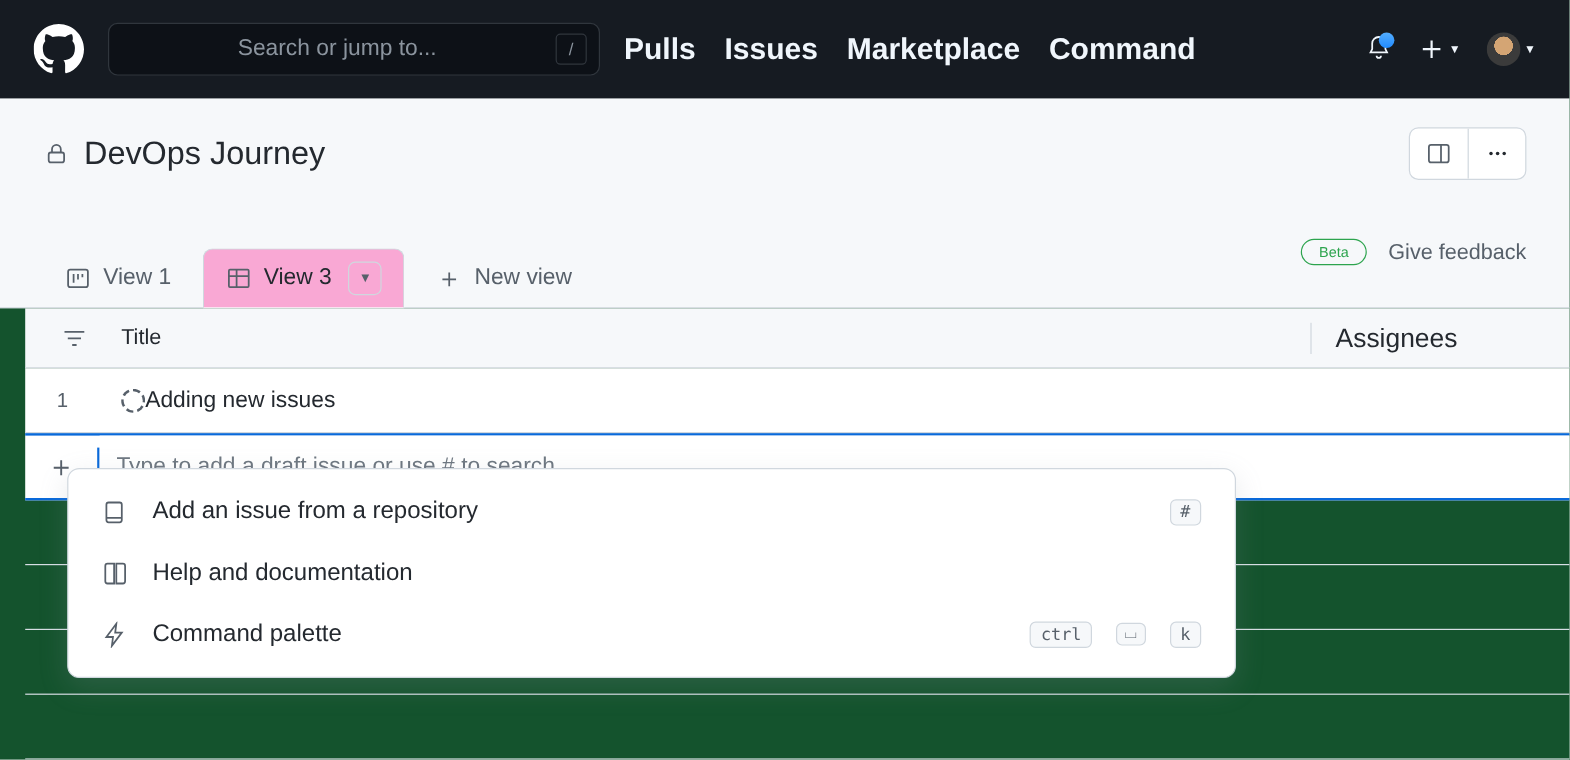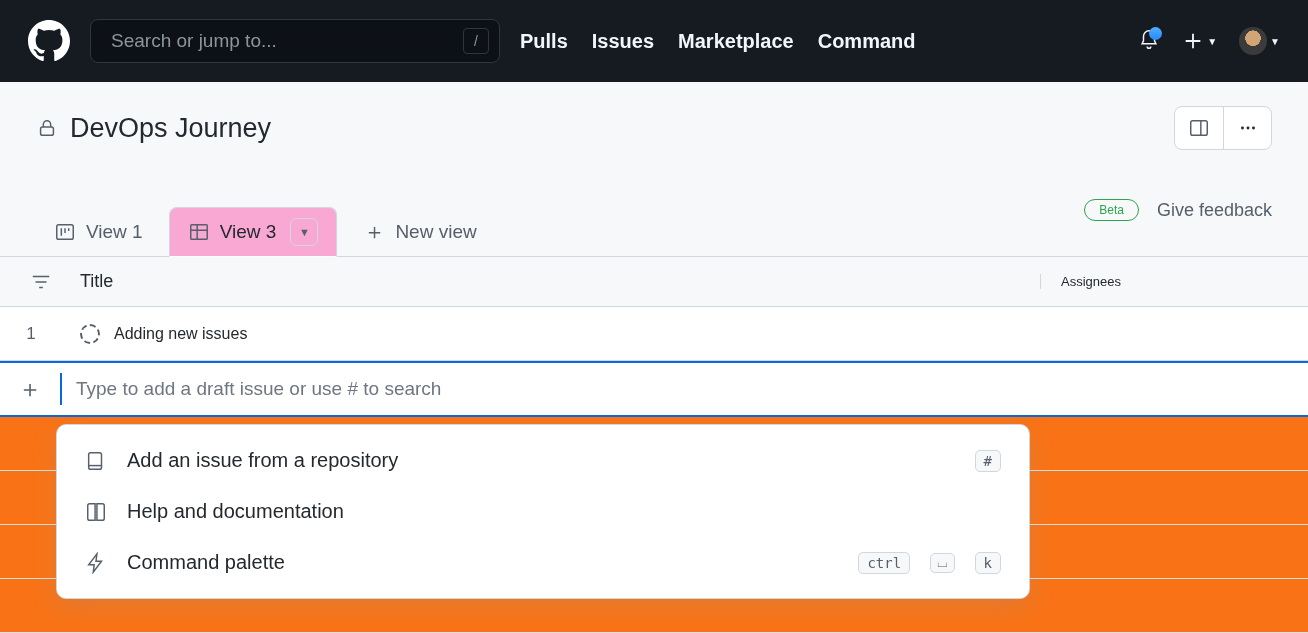--- a/index.html
+++ b/index.html
@@ -14,20 +14,21 @@
   }
 
   
   .topnav {
     background: #161b22;
     height: 82px;
     display: flex;
     align-items: center;
     padding: 0 28px;
     gap: 20px;
+    text-align: center;
   }
   .gh-logo { color:#fff; display:flex; align-items:center; }
   .gh-logo svg { width: 42px; height: 42px; fill:#fff; }
 
   .search-box {
     background:#0d1117;
     border:1px solid #30363d;
     border-radius:8px;
     height:44px;
     width:410px;
@@ -41,21 +42,21 @@
   .search-box .placeholder { flex:1; color:#8b949e; }
   .slash-key {
     border:1px solid #30363d;
     border-radius:4px;
     width:26px; height:26px;
     display:flex; align-items:center; justify-content:center;
     color:#8b949e; font-size:14px;
   }
 
   .nav-links { display:flex; gap:24px; }
-  .nav-links a { color:#f0f6fc; text-decoration:none; font-weight:600; font-size:20px; }
+  .nav-links a { color:#f0f6fc; text-decoration:none; font-weight:600; font-size:25px; }
 
   .topnav-right { margin-left:auto; display:flex; align-items:center; gap:22px; color:#f0f6fc; }
   .bell-wrap { position:relative; }
   .bell-wrap .dot {
     position:absolute; top:-2px; right:-2px;
     width:13px; height:13px; border-radius:50%;
     background:linear-gradient(#54aeff,#218bff);
   }
   .plus-caret { display:flex; align-items:center; gap:3px; }
   .avatar {
@@ -112,36 +113,36 @@
   .tab.newview .plus { font-size:22px; font-weight:300; }
 
   .tabs-right { margin-left:auto; display:flex; align-items:center; gap:18px; padding-bottom:10px;}
   .beta-badge {
     border:1.5px solid #2da44e; color:#2da44e;
     border-radius:999px; padding:3px 14px; font-size:12px; font-weight:500;
   }
   .feedback-link { color:#57606a; font-size:18px; }
 
   
-  .table-wrap { background:#f97316; }
+  .table-wrap { background:#14532d;padding-left:21px; }
   .thead {
     display:flex; align-items:center; height:50px;
     border-bottom:1px solid #d0d7de;
     background:#f6f8fa;
   }
   .col-handle { width:62px; display:flex; align-items:center; justify-content:flex-start; padding-left:30px; color:#57606a; }
   .col-title  { flex:1; padding-left:18px; font-size:18px; color:#24292f;}
-  .col-assign { width:268px; border-left:1px solid #d0d7de; padding-left:20px; font-size:13px; color:#24292f;}
+  .col-assign { width:216px; border-left:1px solid #d0d7de; padding-left:20px; font-size:22px; color:#24292f;}
 
   .trow {
     display:flex; align-items:center; height:54px;
     background:#fff; border-bottom:1px solid #d0d7de;
   }
   .trow .rownum { width:62px; text-align:center; color:#57606a; font-size:17px;}
-  .trow .cell-title { flex:1; display:flex; align-items:center; gap:14px; padding-left:18px; font-size:16px; color:#24292f;}
+  .trow .cell-title { flex:1; display:flex; align-items:center; padding-left:18px; font-size:19px; color:#24292f;}
   .trow .cell-assign { width:268px; border-left:1px solid #d0d7de; }
 
   .draft-circle {
     width:20px; height:20px; border-radius:50%;
     border:2px dashed #57606a;
   }
 
   .addrow {
     display:flex; align-items:center; height:56px;
     background:#fff; border:2px solid #0969da; border-left:none; border-right:none;
@@ -151,21 +152,21 @@
     flex:1; border:none; outline:none; height:100%;
     font-size:19px; padding-left:14px; color:#24292f;
   }
   .addrow input::placeholder { color:#6e7781; }
 
   .stripes > div { height:54px; border-bottom:1px solid #d8dee4; }
 
   
   .popover {
     position:absolute;
-    left:56px; top:424px;
+    left:56px; top:390px;
     width:974px;
     background:#fff;
     border:1px solid #d0d7de;
     border-radius:10px;
     box-shadow:0 8px 24px rgba(140,149,159,.2);
     padding:10px 0;
   }
   .popover .item {
     display:flex; align-items:center; gap:20px;
     padding:14px 28px;

